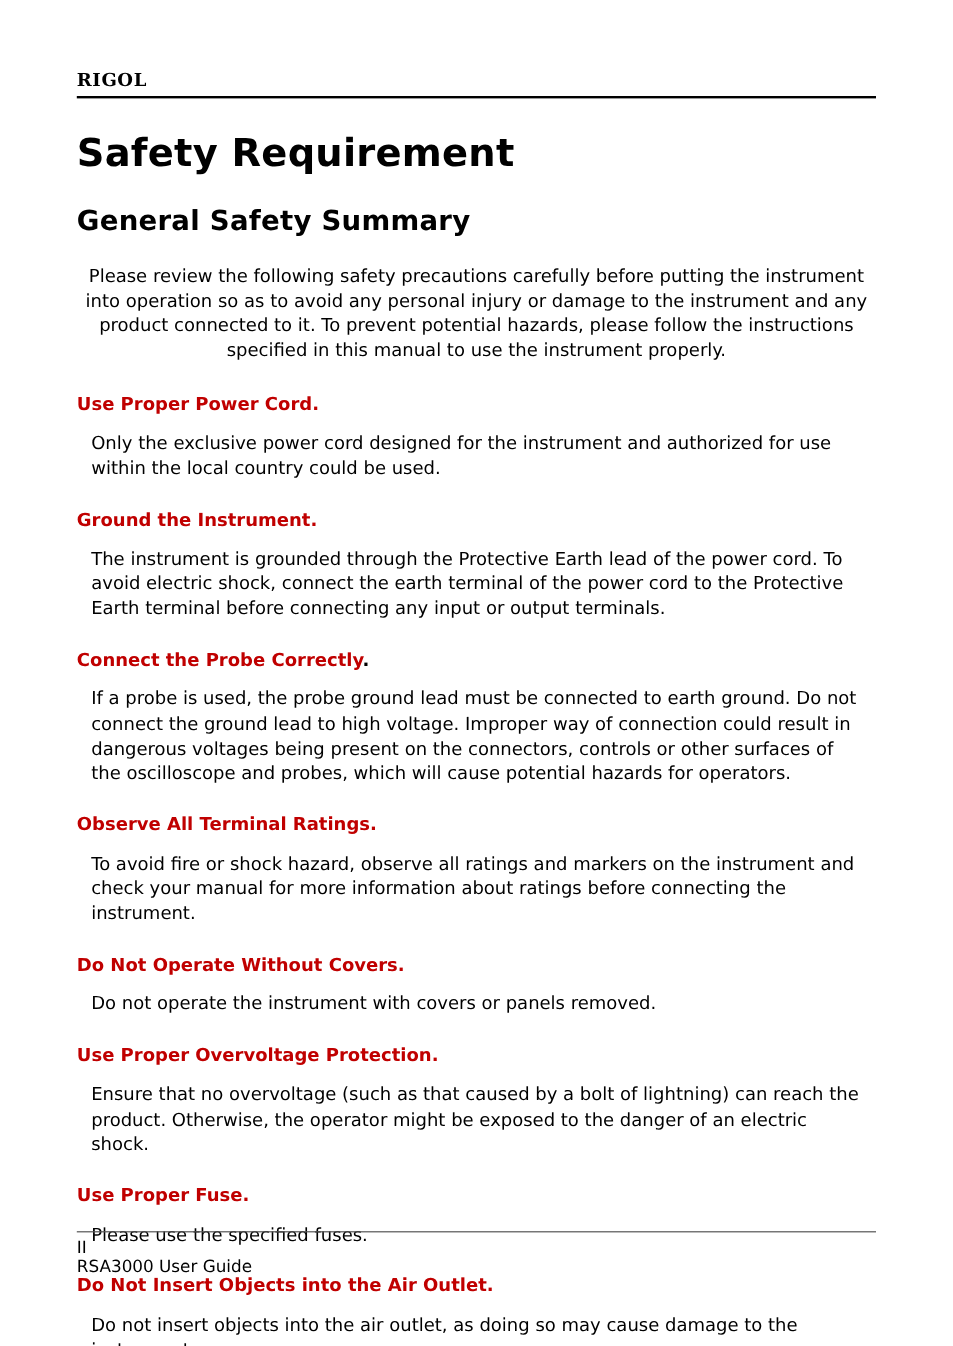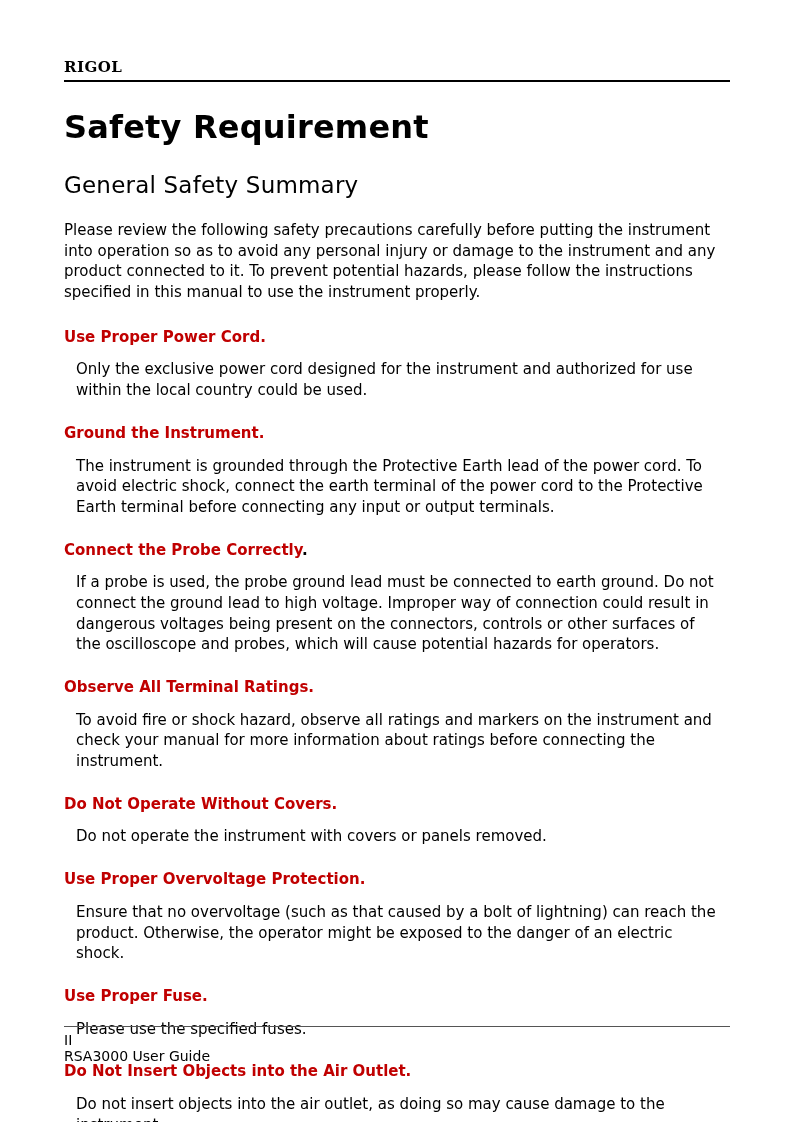--- a/index.html
+++ b/index.html
@@ -35,28 +35,29 @@
     margin: 0 0 26px 0;
   }
   h1.doc-title {
     font-size: 32px;
     font-weight: bold;
     margin: 0 0 26px 0;
     letter-spacing: 0.2px;
   }
   h2.doc-subtitle {
     font-size: 23px;
-    font-weight: normal;
+    font-weight: bold;
     margin: 0 0 22px 0;
     letter-spacing: 0.2px;
   }
   p.intro {
     font-size: 15px;
     line-height: 1.38;
     margin: 0 0 24px 0;
+    text-align: center;
   }
   .section {
     margin: 0 0 22px 0;
   }
   .section-heading {
     color: #c00000;
     font-weight: bold;
     font-size: 15px;
     line-height: 1.38;
     margin: 0;

